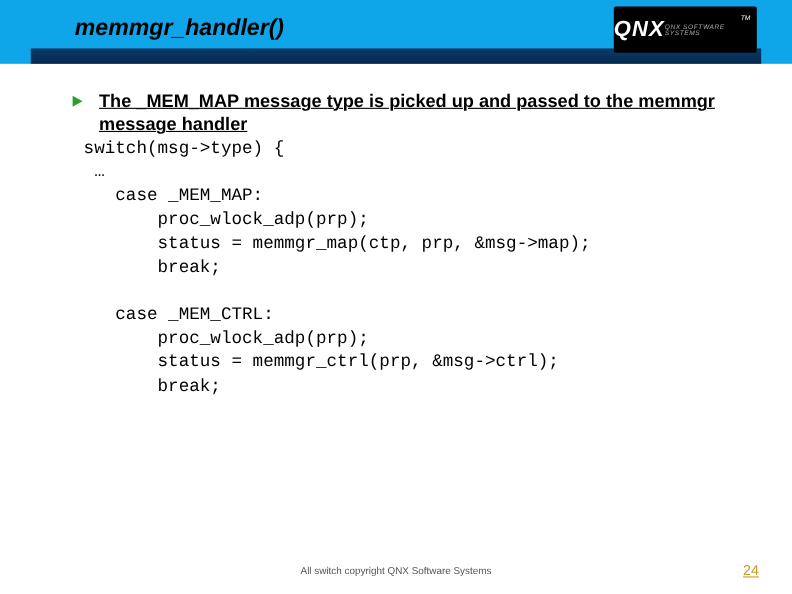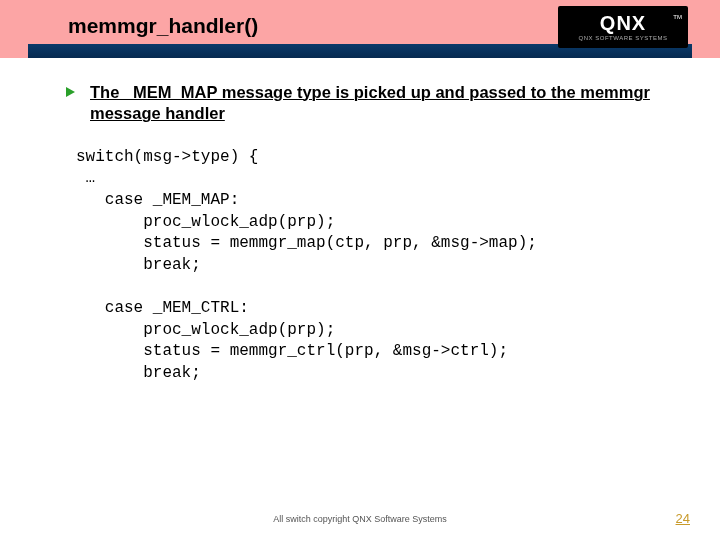--- a/index.html
+++ b/index.html
@@ -7,22 +7,23 @@
     width: 720px;
     height: 540px;
     background: #ffffff;
     font-family: Arial, Helvetica, sans-serif;
     position: relative;
     overflow: hidden;
   }
   .header {
     width: 100%;
     height: 58px;
-    background: #fca5a5;
+    background: #0ea5e9;
     position: relative;
+    font-style: italic;
   }
   .header-title {
     position: absolute;
     left: 68px;
     top: 14px;
     font-size: 21px;
     font-weight: bold;
     color: #000;
   }
   .header-bar {
@@ -37,21 +38,21 @@
     position: absolute;
     right: 32px;
     top: 6px;
     width: 130px;
     height: 42px;
     background: #000;
     border-radius: 2px;
     display: flex;
     align-items: center;
     justify-content: center;
-    flex-direction: column;
+    flex-direction: row;
     line-height: 1;
   }
   .logo-main {
     color: #fff;
     font-size: 20px;
     font-weight: bold;
     letter-spacing: 1px;
   }
   .logo-sub {
     color: #aaa;
@@ -66,21 +67,20 @@
     top: 8px;
     right: 6px;
   }
   .content {
     padding: 24px 36px 0 64px;
   }
   .bullet-row {
     display: flex;
     align-items: flex-start;
     gap: 12px;
-    margin-bottom: 22px;
   }
   .arrow-icon {
     width: 14px;
     height: 14px;
     flex-shrink: 0;
     margin-top: 3px;
   }
   .bullet-text {
     font-size: 16.5px;
     font-weight: bold;

